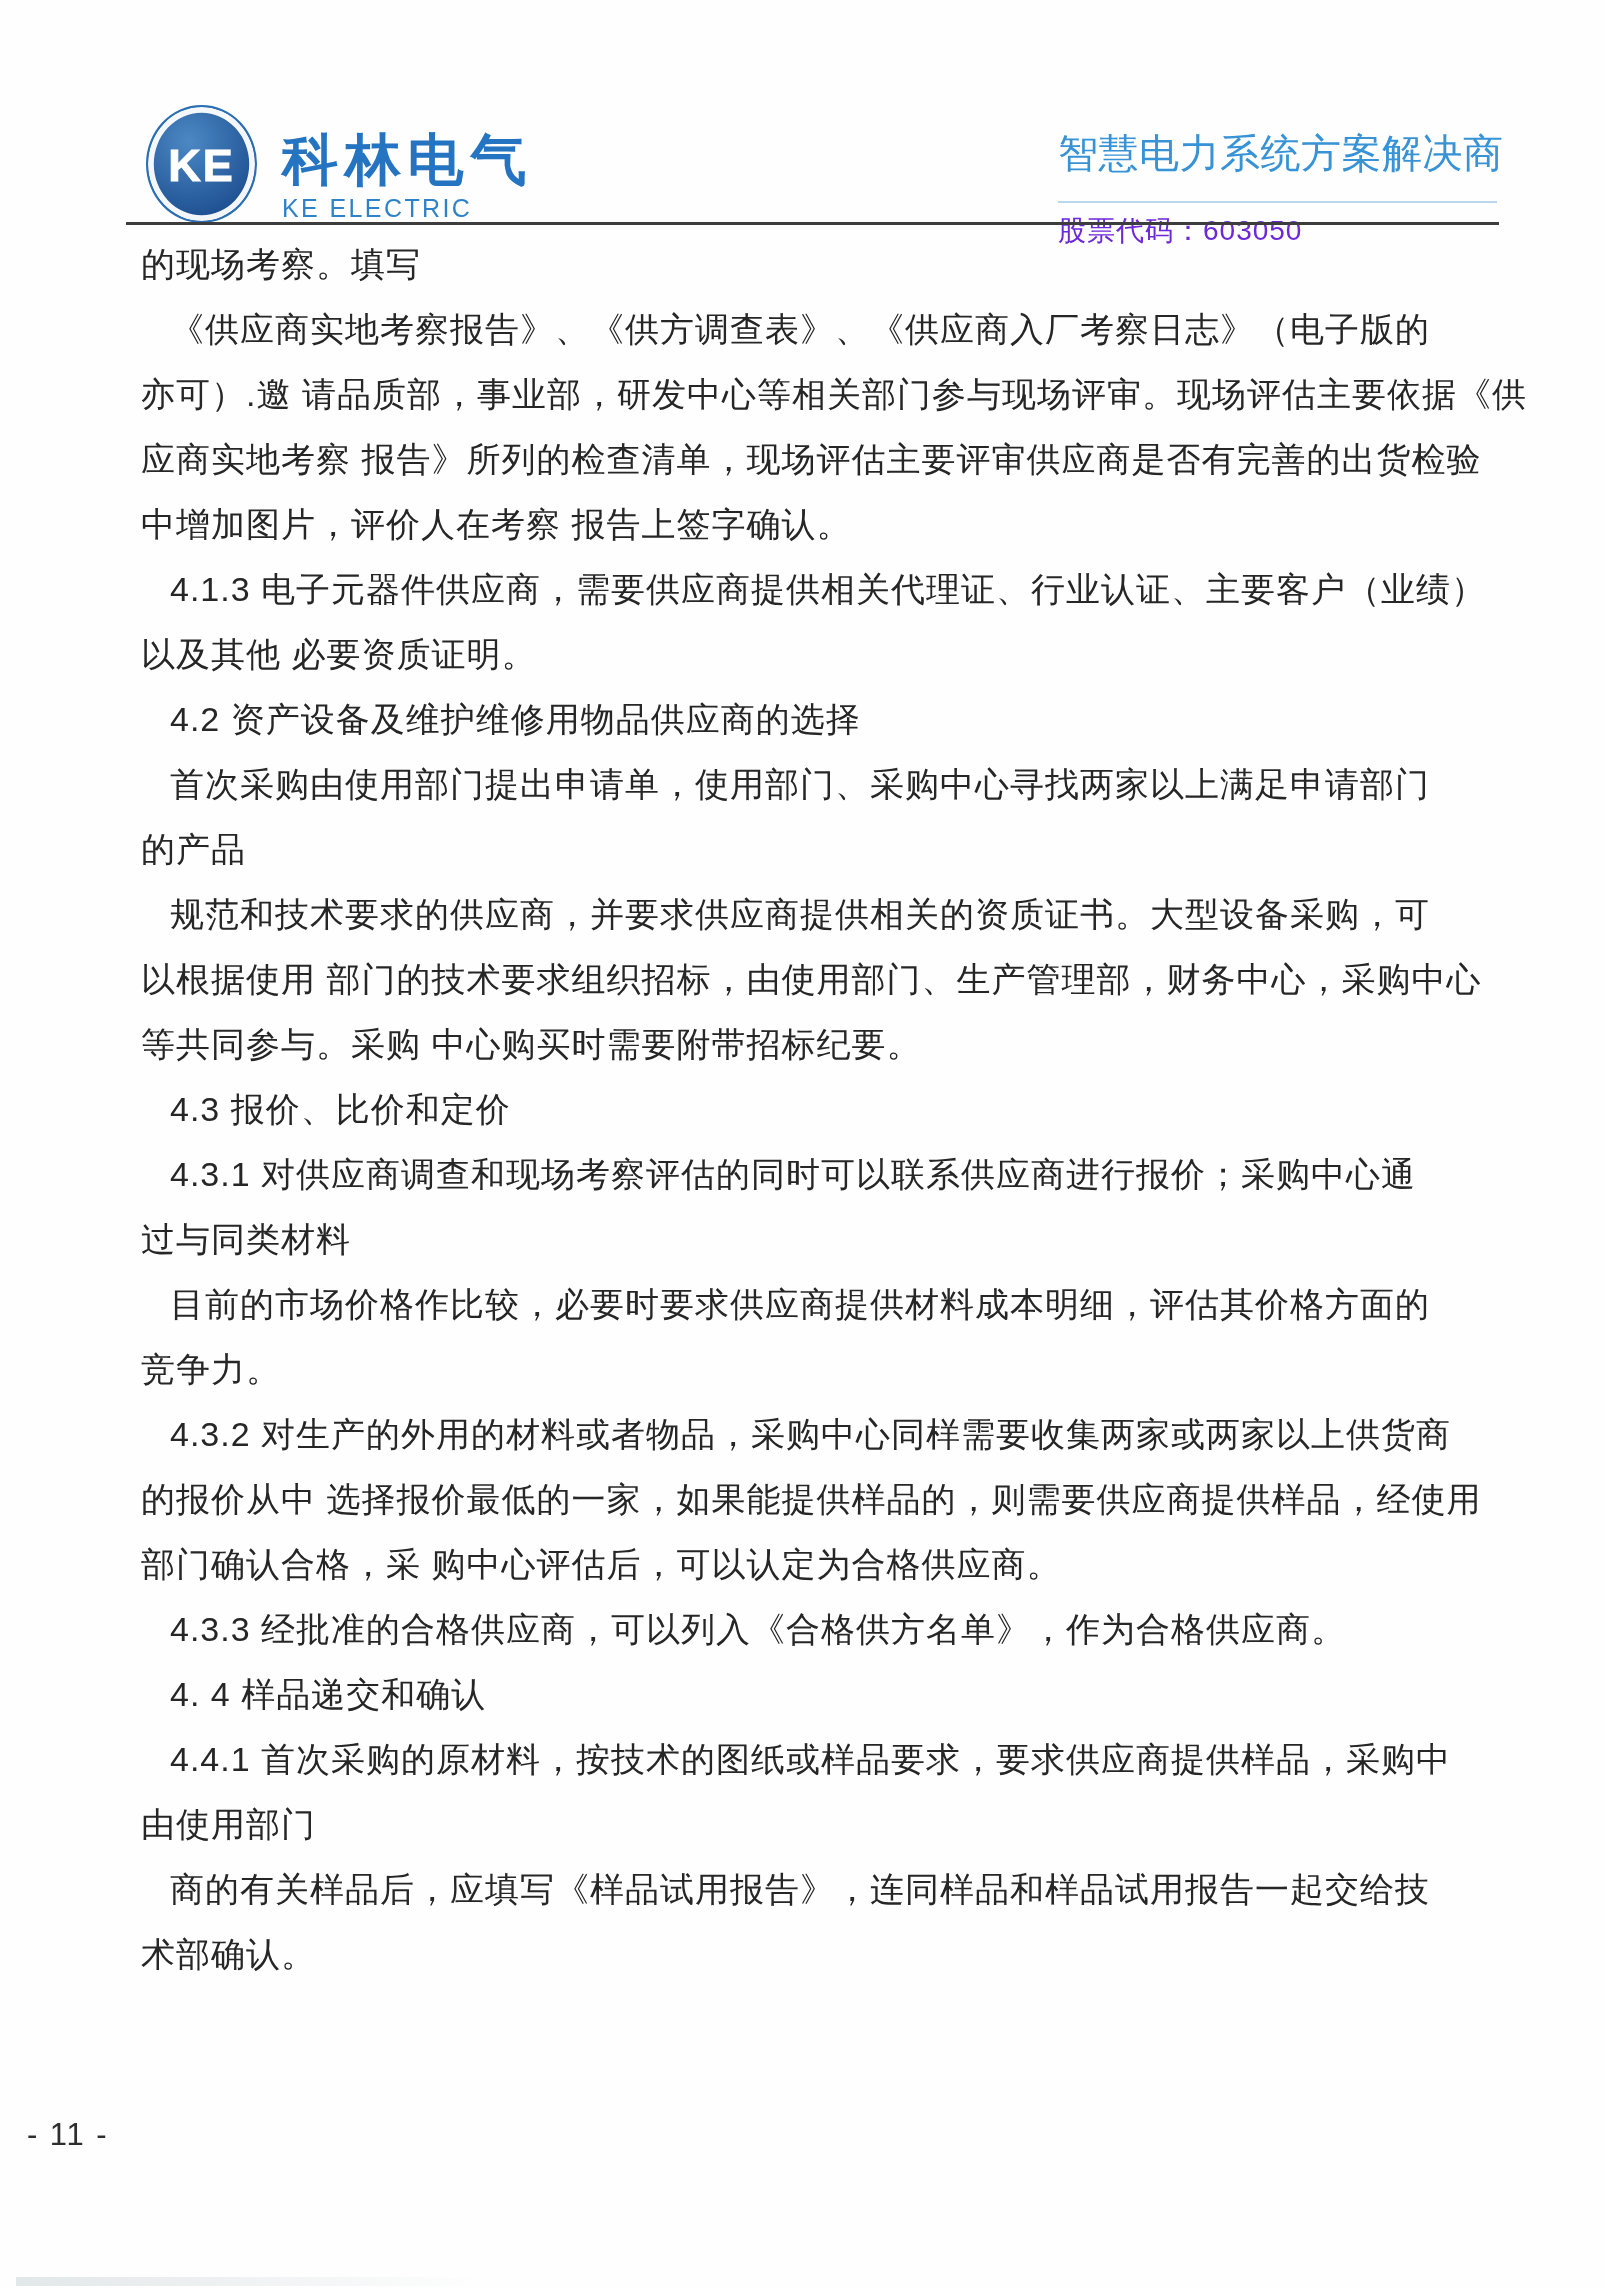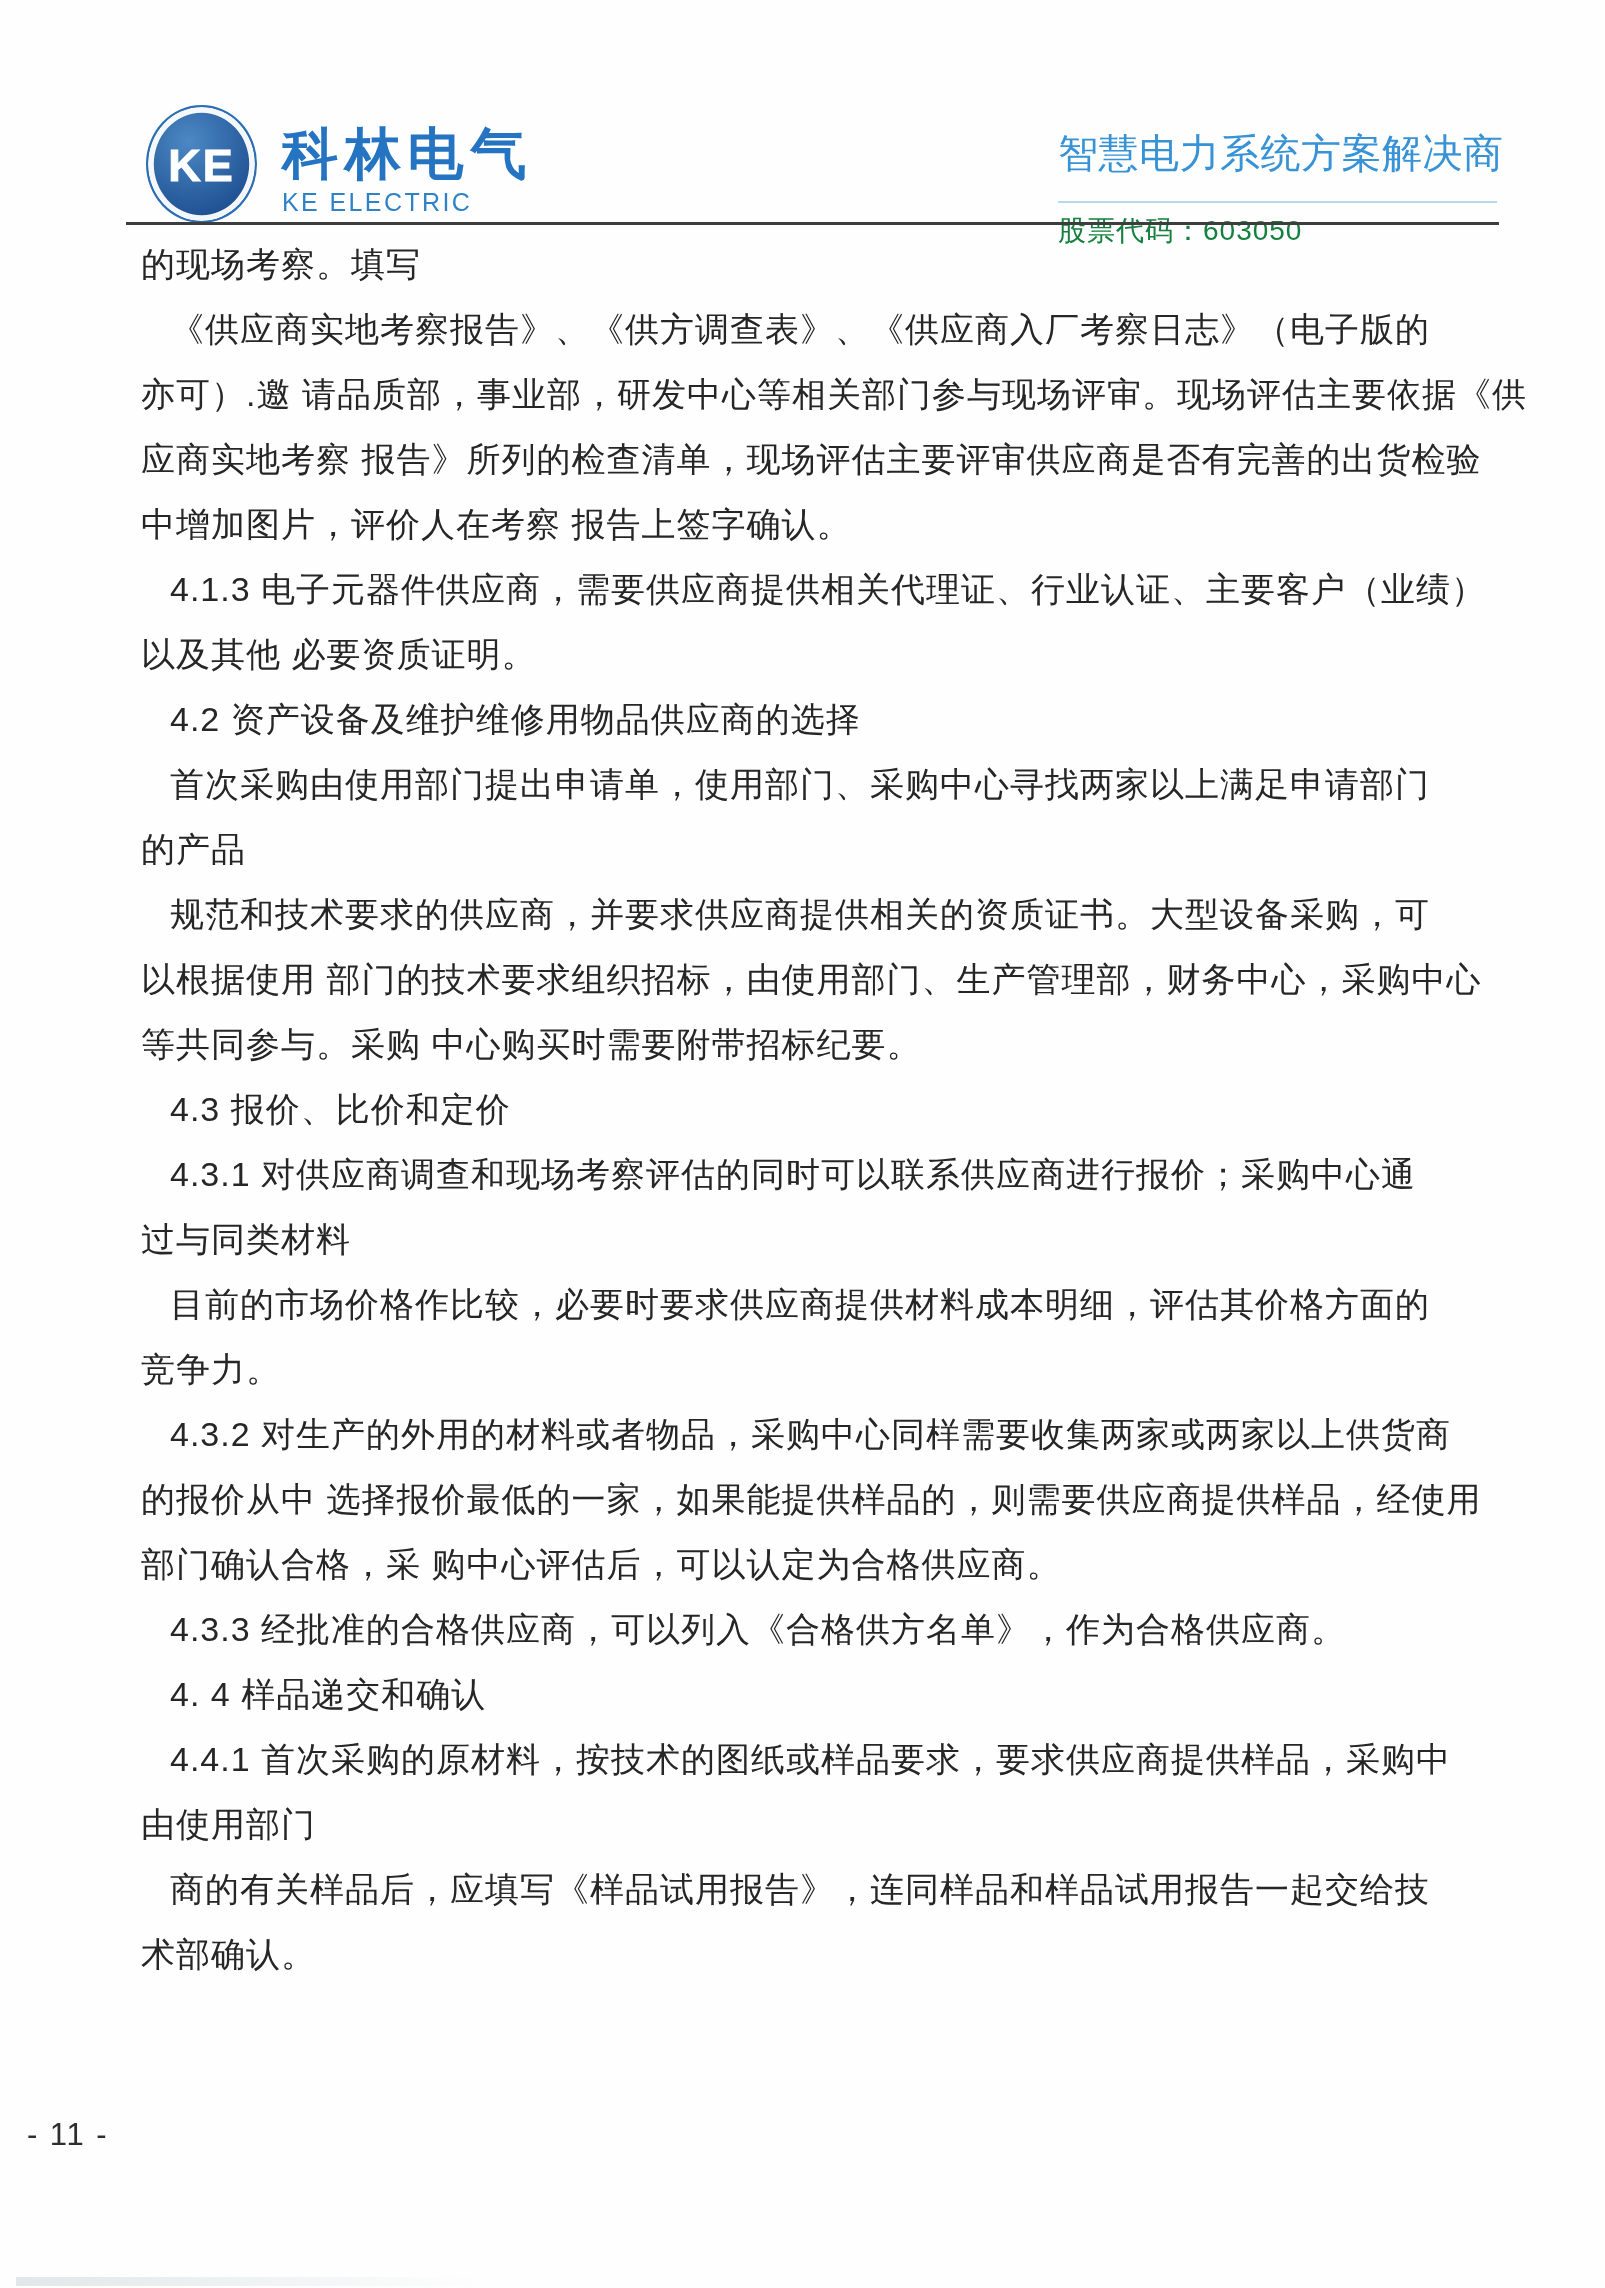--- a/index.html
+++ b/index.html
@@ -22,21 +22,21 @@
     top: 105px;
     left: 146px;
     right: 109px;
     height: 122px;
   }
   .logo {
     position: absolute;
     left: 0;
     top: 0;
     display: flex;
-    align-items: center;
+    align-items: flex-end;
   }
   .logo-badge {
     width: 111px;
     height: 118px;
     border-radius: 50%;
     border: 2.9px solid #2a6fb4;
     background: radial-gradient(circle at 38% 30%, #4c88c4, #1c4e8f 78%);
     box-shadow: inset 0 0 0 5.8px rgba(255,255,255,0.95);
     position: relative;
     flex: 0 0 auto;
@@ -75,21 +75,21 @@
   }
   .tagline {
     color: #3793d5;
     font-size: 40px;
     letter-spacing: 0.5px;
     white-space: nowrap;
     padding-bottom: 20px;
     border-bottom: 2.9px solid rgba(125, 184, 224, 0.55);
   }
   .stock {
-    color: #15803d;
+    color: #6d28d9;
     font-size: 28px;
     letter-spacing: 1px;
     margin-top: 8.7px;
     white-space: nowrap;
   }
   .divider {
     position: absolute;
     left: 126px;
     right: 107px;
     top: 222px;

